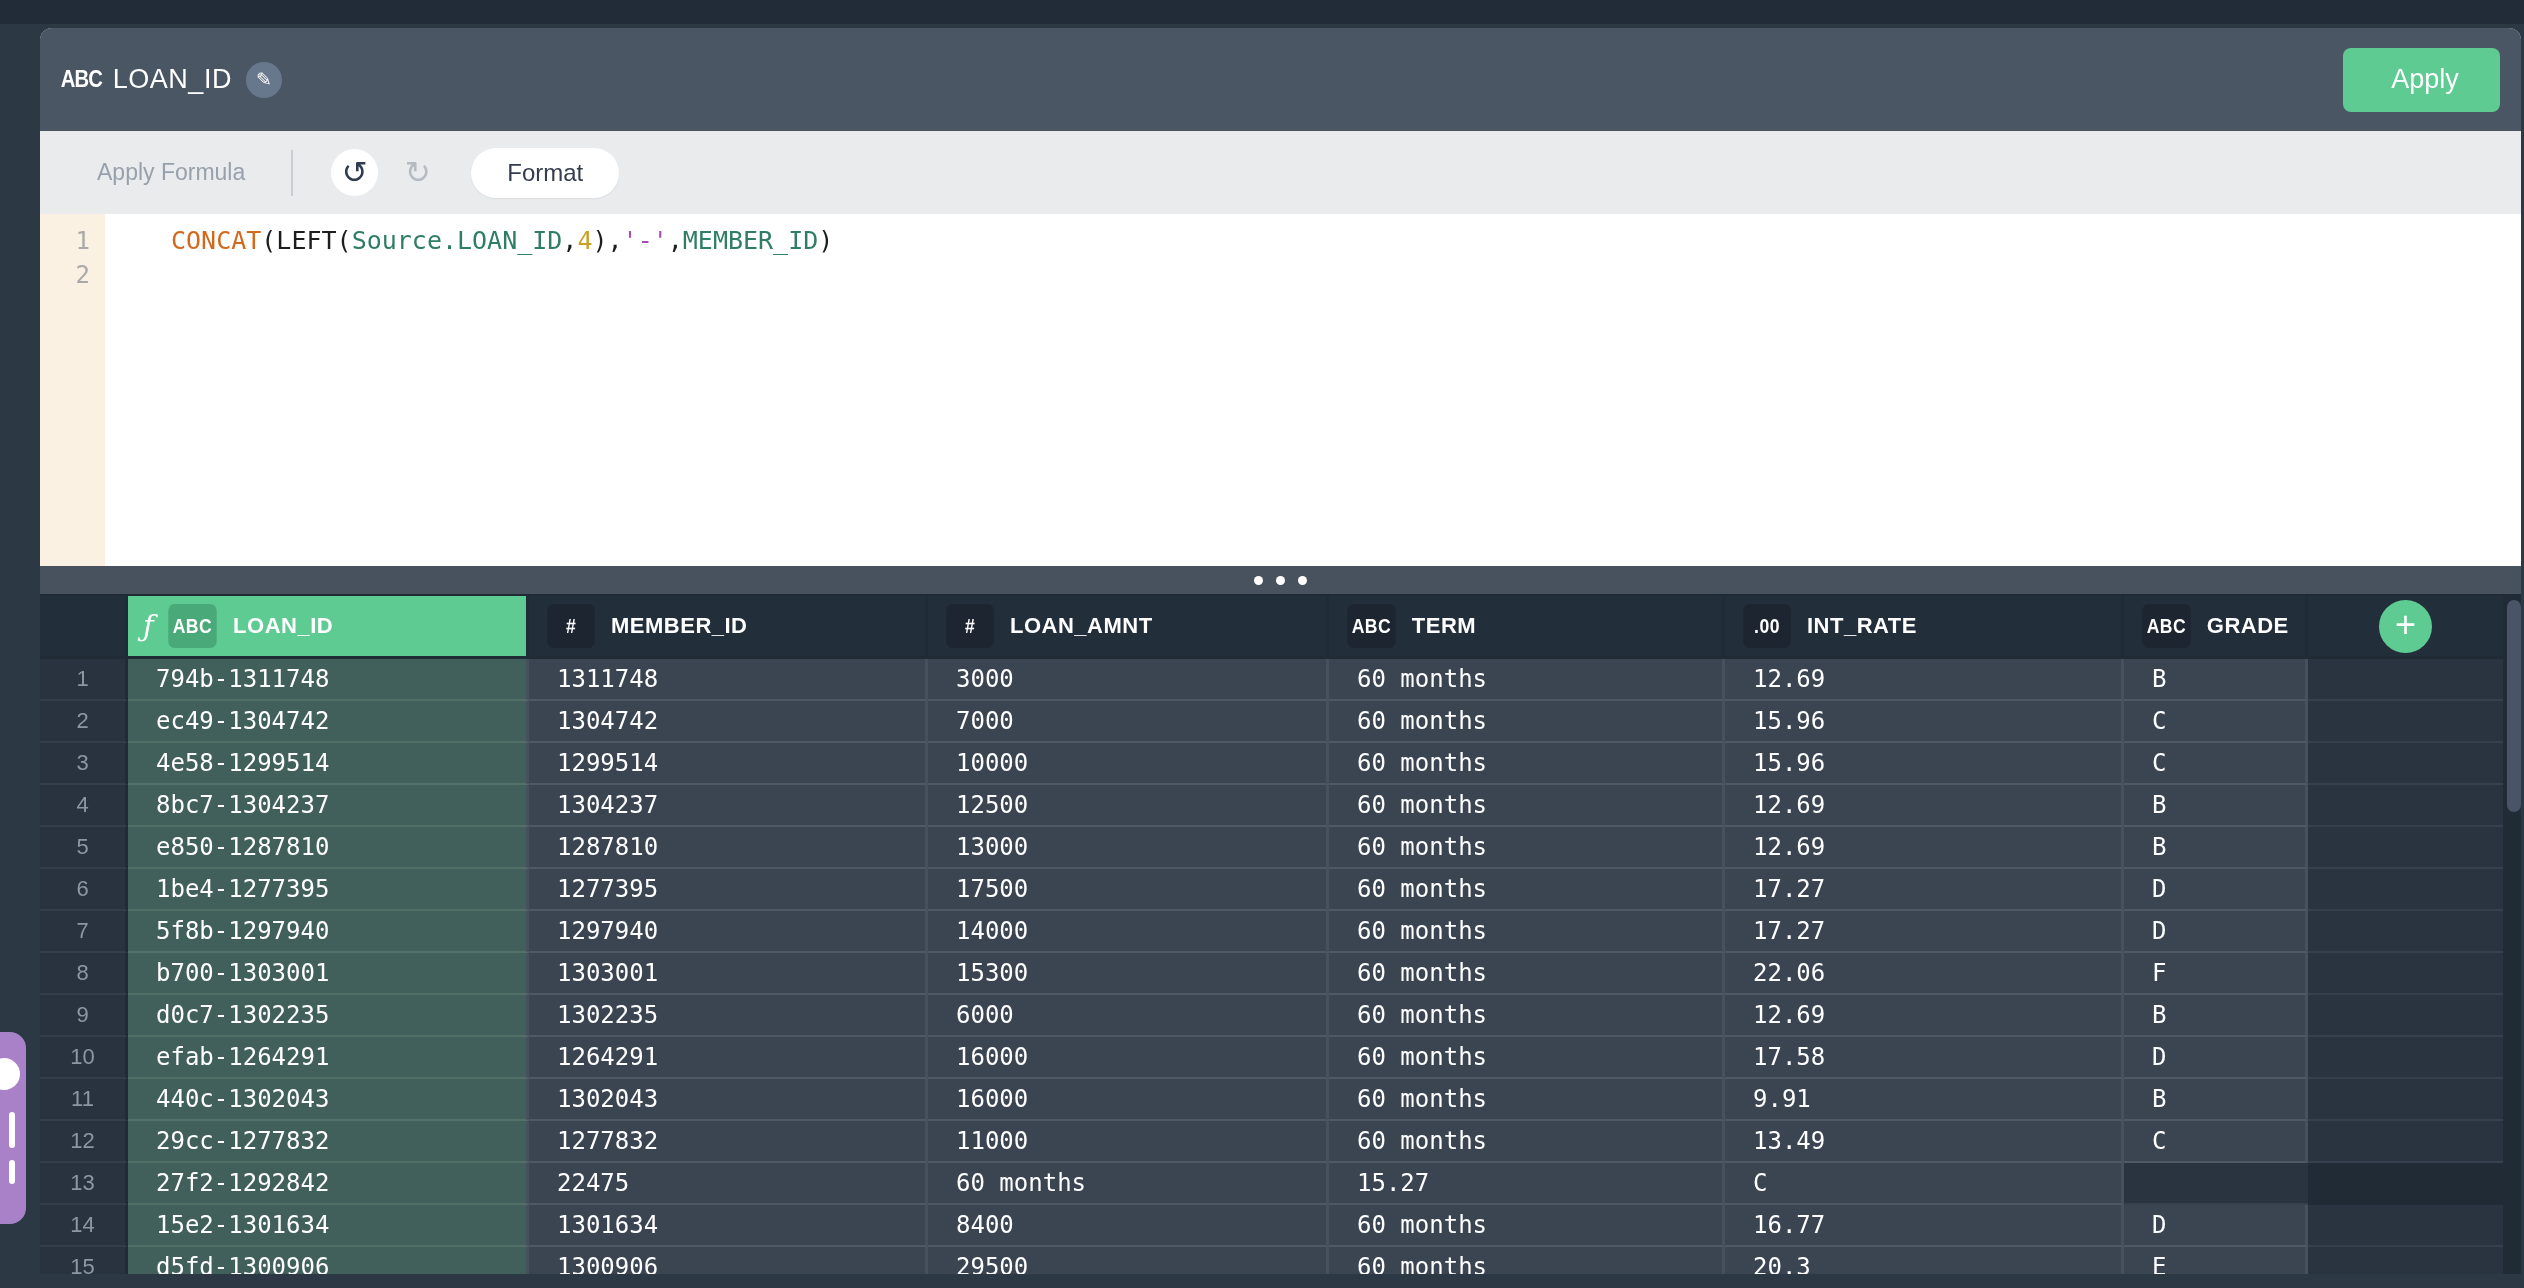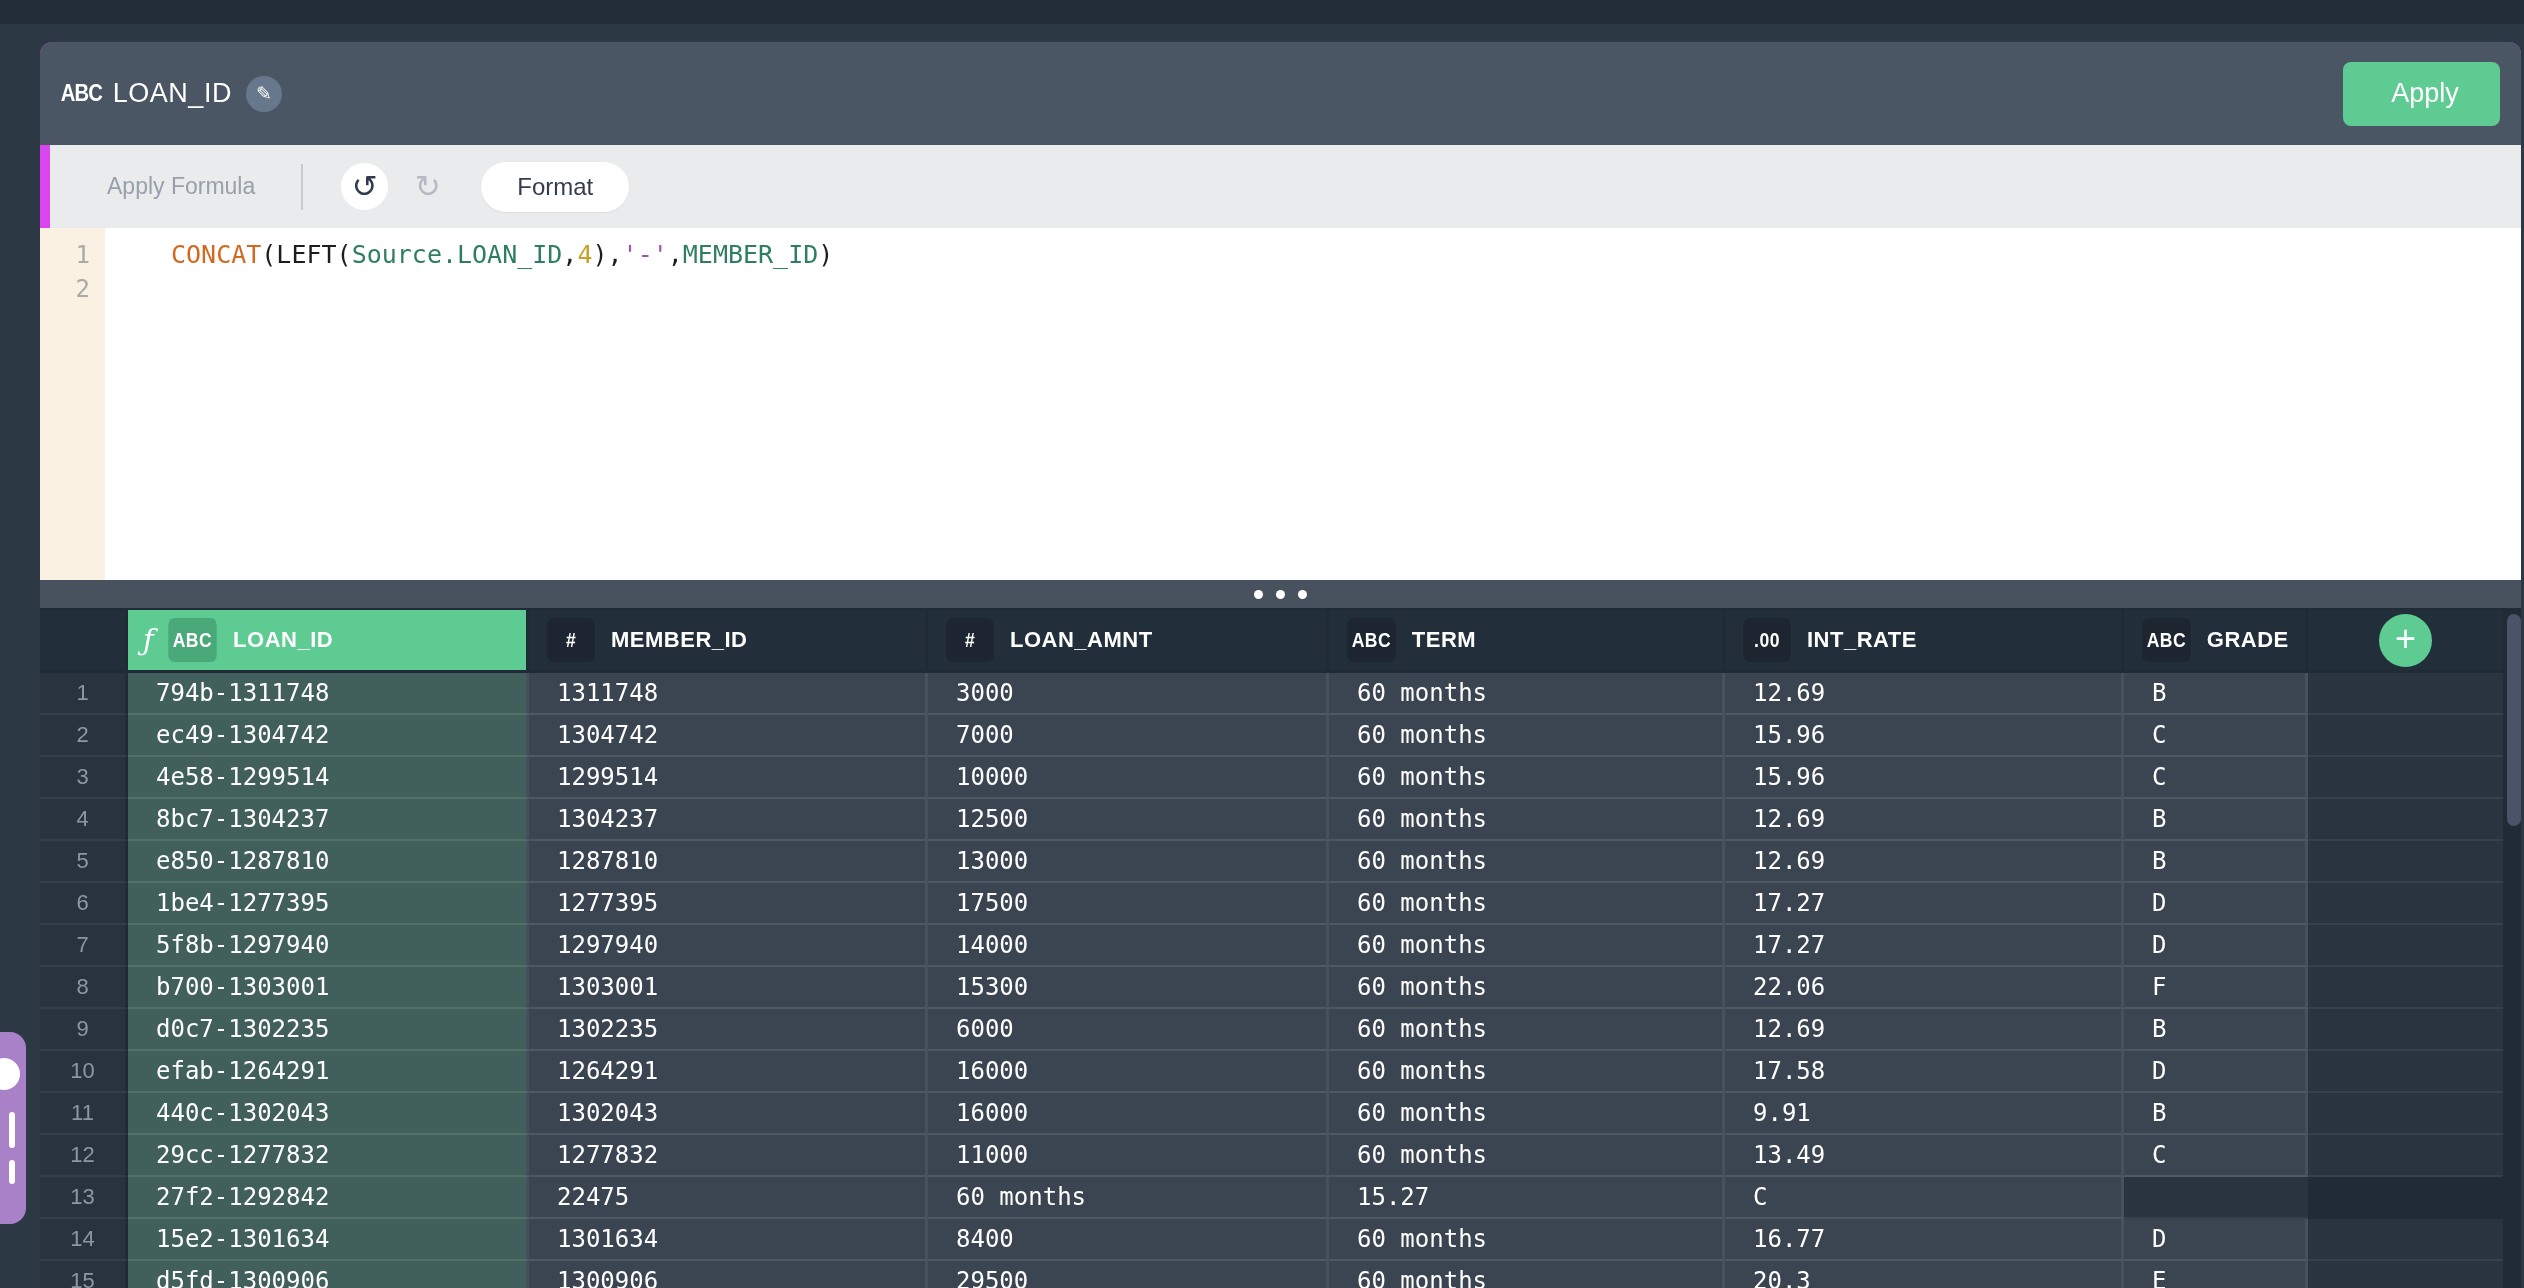--- a/index.html
+++ b/index.html
@@ -3,35 +3,35 @@
 <meta charset="utf-8">
 <style>
   html,body{margin:0;padding:0;}
   body{
     width:2524px;height:1288px;overflow:hidden;position:relative;
     background:#2d3845;font-family:"Liberation Sans",sans-serif;
   }
   .top-strip{position:absolute;top:0;left:0;width:100%;height:24px;background:#222c38;}
 
   .panel{
-    position:absolute;left:40px;top:42px;width:2481px;height:1246px;
-    border-radius:12px 12px 0 0;overflow:hidden;background:#d946ef;
+    position:absolute;left:40px;top:28px;width:2481px;height:1246px;
+    border-radius:12px 12px 0 0;overflow:hidden;background:#e5e5e5;
   }
 
   
   .panel-header{height:103px;background:#4b5665;display:flex;align-items:center;padding:0 21px 0 18px;}
   .type-label{color:#fff;font-weight:bold;font-size:23px;letter-spacing:-1px;transform:scaleX(.88);}
   .panel-title{color:#fff;font-size:27px;font-weight:500;margin-left:8px;letter-spacing:.5px;}
   .edit-circle{width:36px;height:36px;border-radius:50%;background:#68788c;margin-left:14px;
     display:flex;align-items:center;justify-content:center;color:#fff;font-size:19px;cursor:pointer;}
   .apply-btn{margin-left:auto;width:157px;height:64px;background:#5ecb92;border:none;border-radius:8px;
     color:#fff;font-size:27px;cursor:pointer;font-family:"Liberation Sans",sans-serif;}
 
   
-  .toolbar{height:83px;background:#e9ebed;display:flex;align-items:center;padding-left:57px;margin-left:10px;}
+  .toolbar{height:83px;background:#e9ebed;display:flex;align-items:center;padding-left:57px;}
   .apply-formula{color:#98a1ab;font-size:23px;}
   .tdivider{width:2px;height:46px;background:#c9cdd2;margin:0 38px 0 46px;}
   .undo-btn{width:47px;height:47px;border-radius:50%;background:#fff;color:#2f3b4e;font-size:31px;
     display:flex;align-items:center;justify-content:center;cursor:pointer;}
   .redo-btn{width:47px;height:47px;color:#b4bbc3;font-size:31px;display:flex;align-items:center;justify-content:center;margin-left:16px;cursor:pointer;}
   .format-btn{height:50px;padding:0 36px;border-radius:25px;background:#fff;border:none;color:#333d4e;font-size:24px;
     margin-left:30px;display:flex;align-items:center;cursor:pointer;font-family:"Liberation Sans",sans-serif;box-shadow:0 1px 2px rgba(0,0,0,.06);}
 
   
   .editor{height:352px;background:#fff;display:flex;}

